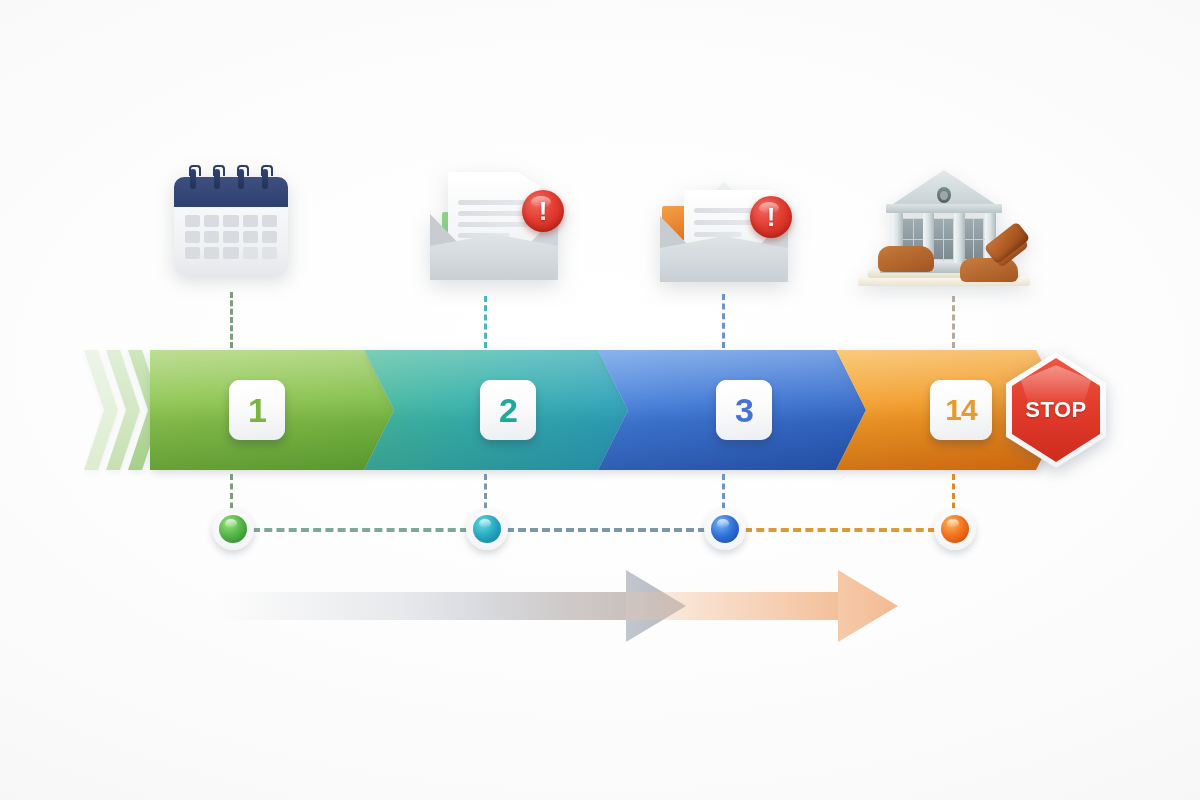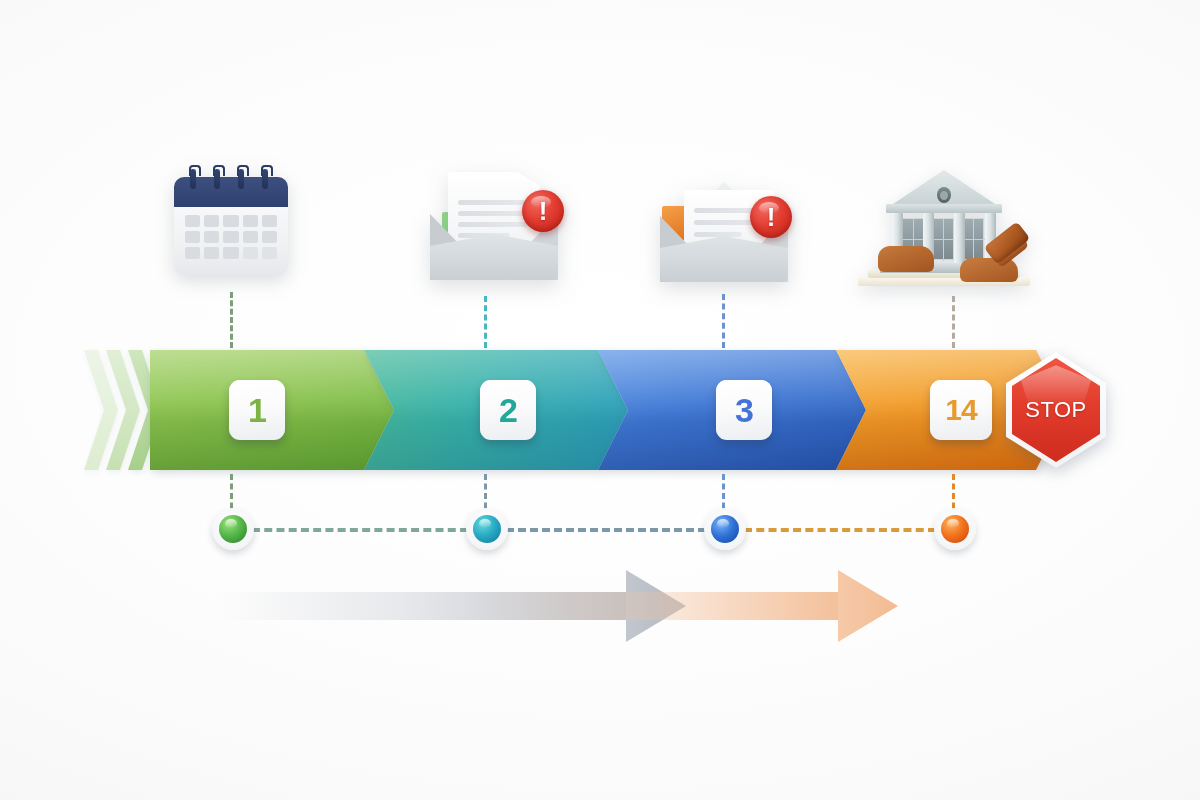--- a/index.html
+++ b/index.html
@@ -149,21 +149,21 @@
          background:linear-gradient(180deg,#ffffff,#f1f2f4);
          clip-path:polygon(50% 0,100% 27%,100% 73%,50% 100%,0 73%,0 27%); }
   .stop-red{ position:absolute; inset:6px;
          background:linear-gradient(180deg,#ef5644 0%,#e23c2c 45%,#cf2c1e 100%);
          clip-path:polygon(50% 0,100% 27%,100% 73%,50% 100%,0 73%,0 27%);
          display:flex; align-items:center; justify-content:center; }
   .stop-red::before{ content:""; position:absolute; left:10%; top:7%;
          width:80%; height:40%;
          background:linear-gradient(180deg,rgba(255,255,255,.38),rgba(255,255,255,0));
          clip-path:polygon(50% 0,100% 35%,88% 100%,12% 100%,0 35%); }
-  .stop-label{ position:relative; color:#fff; font-size:22px; font-weight:normal;
+  .stop-label{ position:relative; color:#fff; font-size:22px; font-weight:bold;
          letter-spacing:.5px; text-shadow:0 1px 2px rgba(130,25,15,.45); }
 
   
   .ldrop{ position:absolute; width:0; border-left:3px dashed; }
   .node{ position:absolute; width:42px; height:42px; border-radius:50%;
          background:radial-gradient(circle at 50% 40%, #ffffff 0%, #f6f7f8 60%, #eceef0 100%);
          box-shadow:0 4px 7px rgba(60,70,90,.20); }
   .node .ball{ position:absolute; left:7px; top:7px; width:28px; height:28px;
          border-radius:50%; }
   .node .ball::after{ content:""; position:absolute; left:6px; top:4px;

